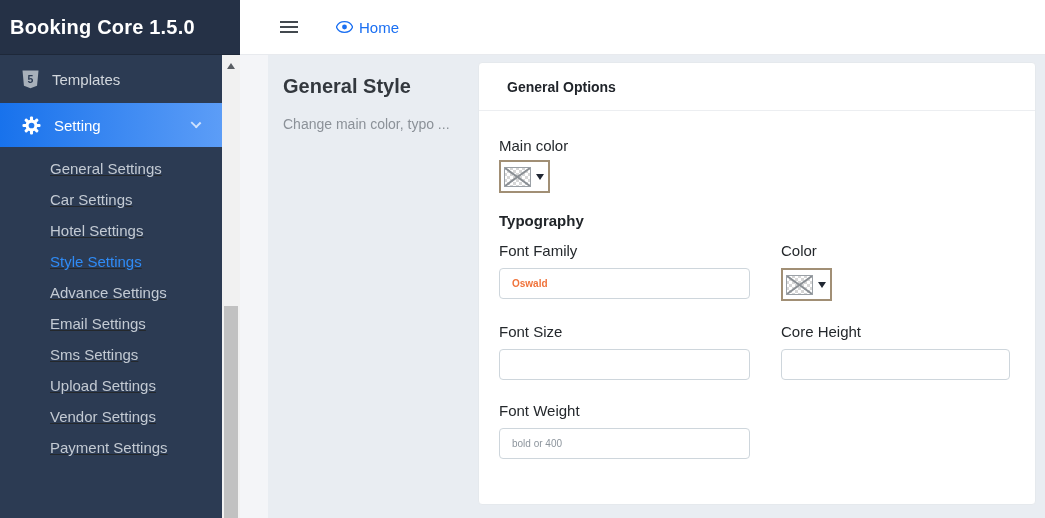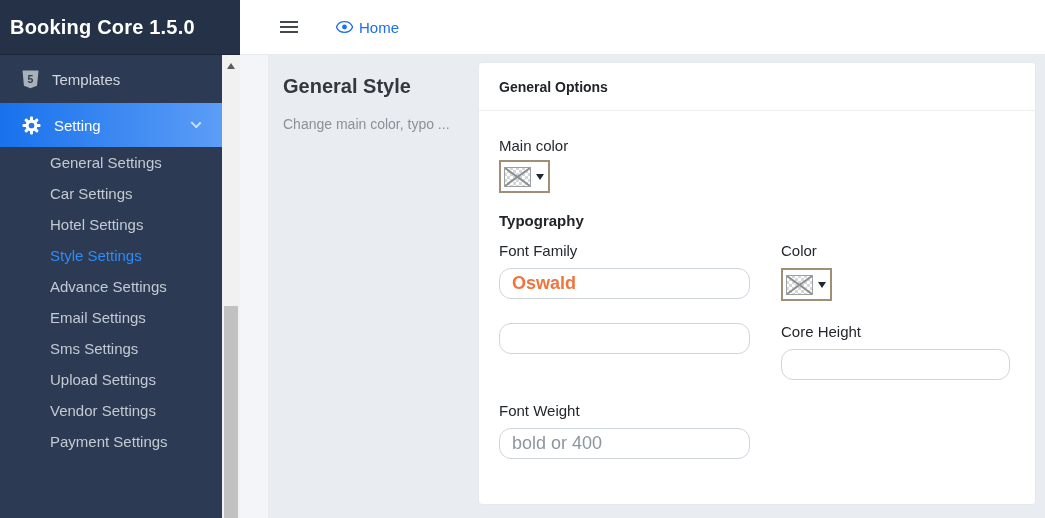--- a/index.html
+++ b/index.html
@@ -48,21 +48,21 @@
     background:linear-gradient(90deg,#1872ec 0%,#5c9df7 100%);
     position:relative;
   }
   .side-item.setting .label { color:#ffffff; }
   .chevron-down {
     position:absolute; right:22px; top:16px;
     width:8px; height:8px;
     border-right:2px solid #cfe2fd; border-bottom:2px solid #cfe2fd;
     transform:rotate(45deg) scale(1,0.9);
   }
-  .submenu { list-style:none; }
+  .submenu { padding-top:6px; list-style:none;text-decoration:underline; }
   .submenu li {
     height:31px; line-height:31px; padding-left:50px;
     font-size:15px; color:#c3cad3; cursor:pointer; white-space:nowrap;
   }
   .submenu li.active { color:#2f8bf5; }
 
   
   .side-scrollbar {
     position:absolute; left:222px; top:55px; width:18px; height:463px;
     background:#f1f1f1;
@@ -83,35 +83,35 @@
   .content { position:absolute; left:28px; top:0; width:777px; height:463px; background:#e9edf2; }
 
   .page-title { position:absolute; left:15px; top:20px; font-size:20px; font-weight:600; color:#33383e; }
   .page-subtitle { position:absolute; left:15px; top:61px; font-size:14px; color:#8b9198; }
 
   .card {
     position:absolute; left:210px; top:7px; width:558px; height:443px;
     background:#ffffff; border:1px solid #e5e9ed; border-radius:4px;
   }
   .card-header {
-    height:48px; display:flex; align-items:center; padding-left:20px;
+    height:48px; display:flex; align-items:center; padding-left:28px;
     border-bottom:1px solid #eceef1;
   }
   .card-title { font-size:14px; font-weight:bold; color:#20242a; }
   .card-body { padding:26px 27px 0 20px; }
 
   .field-label { display:block; font-size:15px; color:#24282c; margin-bottom:9px; }
   .typography-title { font-size:15px; font-weight:bold; color:#212529; margin:19px 0 13px 0; }
 
   .form-grid {
     display:grid; grid-template-columns:251px 229px; column-gap:31px; row-gap:22px;
   }
   .text-input {
-    width:100%; height:31px; border:1px solid #ced6dc; border-radius:12px;
-    padding:0 12px; font-size:18px; color:#495057; background:#fff;
+    width:100%; height:31px; border:1px solid #ced6dc; border-radius:4px;
+    padding:0 12px; font-size:10px; color:#495057; background:#fff;
     font-family:"Liberation Sans", sans-serif; outline:none;
   }
   .text-input::placeholder { color:#8d959d; }
   .text-input.oswald { color:#f0743c; font-weight:bold; }
 
   .color-picker {
     display:inline-flex; align-items:center; gap:5px;
     background:#fff; border:2px solid #a18f75;
     padding:3px 4px 3px 3px; cursor:pointer; height:33px;
   }
@@ -243,20 +243,21 @@
                 </defs>
                 <rect x="1" y="1" width="25" height="18" fill="url(#chk-b)"></rect>
                 <path d="M1 1 L26 19 M26 1 L1 19" stroke="#8a8f94" stroke-width="2"></path>
                 <rect x="0.5" y="0.5" width="26" height="19" fill="none" stroke="#9aa0a6"></rect>
               </svg>
               <span class="caret-down"></span>
             </button>
           </div>
 
           <div>
+            <label class="field-label">Font Size</label>
             <input class="text-input" type="text" value="" style="">
           </div>
           <div>
             <label class="field-label">Core Height</label>
             <input class="text-input" type="text" value="" style="">
           </div>
 
           <div>
             <label class="field-label">Font Weight</label>
             <input class="text-input" type="text" placeholder="bold or 400" style="">

